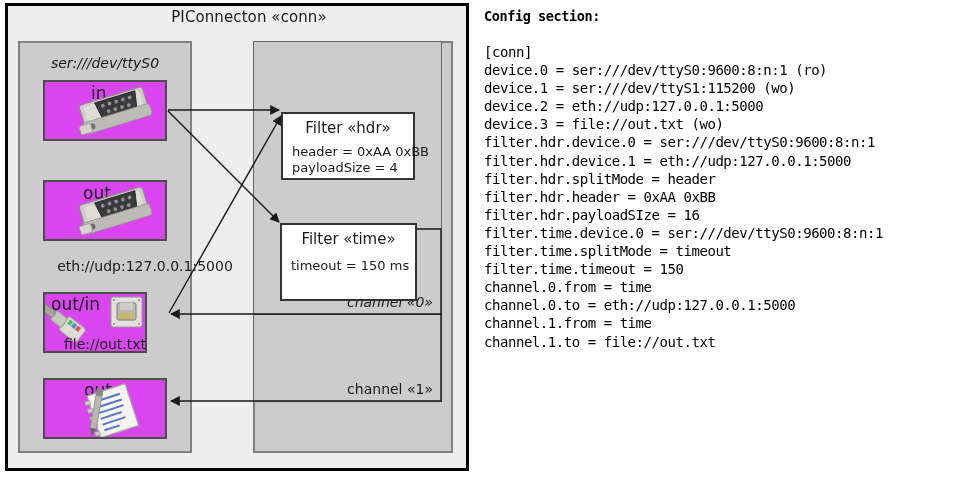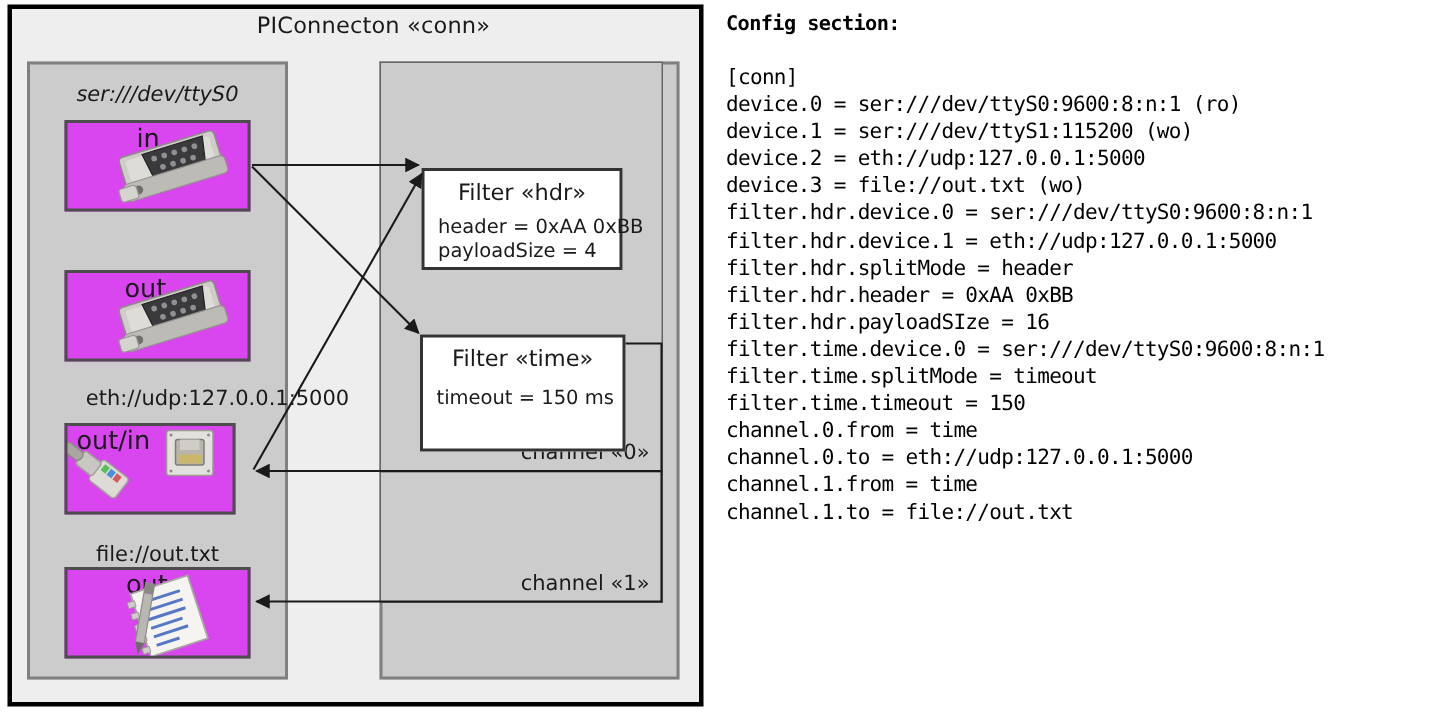--- a/index.html
+++ b/index.html
@@ -211,21 +211,21 @@
             <circle cx="48" cy="20" r="1.9"></circle>
         </g>
         <rect x="-2" y="24" width="70" height="12" rx="3" fill="#bdbbb6" stroke="#96948f" stroke-width="0.8"></rect>
         <circle cx="7" cy="30" r="3" fill="#6f6e6b"></circle>
         <rect x="-6" y="26" width="12" height="9" rx="2" fill="#d6d4cf" stroke="#9a9894" stroke-width="0.8"></rect>
       </g>
     </svg>
   </div>
 
   <div class="device-caption" style="left:12px; top:258px; width:186px;margin-left:40px;">eth://udp:127.0.0.1:5000</div>
-  <div class="device-card" style="left:43px; top:282px; width:114px; height:61px;">
+  <div class="device-card" style="left:43px; top:292px; width:104px; height:61px;">
     <div class="device-dir" style="left:6px; top:0px;">out/in</div>
     <svg class="icon-svg" width="124" height="61" viewBox="0 0 124 61">
       <rect x="66" y="3" width="31" height="30" rx="2" fill="#e3e1dd" stroke="#9b9995" stroke-width="1"></rect>
       <rect x="72" y="9" width="19" height="17" rx="1.5" fill="#b8b5ae" stroke="#7e7c77" stroke-width="1"></rect>
       <rect x="75" y="9" width="13" height="7" fill="#cfcdc6"></rect>
       <rect x="74" y="19" width="15" height="6" fill="#cbb76a"></rect>
       <g fill="#8c8a85">
         <circle cx="69" cy="6" r="1"></circle>
           <circle cx="94" cy="6" r="1"></circle>
         <circle cx="69" cy="30" r="1"></circle>
@@ -236,21 +236,21 @@
         <rect x="3" y="2" width="4" height="5" fill="#56c05a"></rect>
         <rect x="8" y="2" width="4" height="5" fill="#4a8fd8"></rect>
         <rect x="13" y="2" width="4" height="5" fill="#d85a5a"></rect>
         <rect x="-13" y="3" width="14" height="11" rx="2" fill="#c9c7c2" stroke="#a2a09b" stroke-width="1"></rect>
         <rect x="-26" y="5" width="14" height="7" rx="3" fill="#a9a7a2" stroke="#8d8b86" stroke-width="1"></rect>
         <rect x="-38" y="6" width="13" height="5" rx="2.5" fill="#bfbdb8"></rect>
       </g>
     </svg>
   </div>
 
-  <div class="device-caption" style="left:18px; top:362px; width:174px;">file://out.txt</div>
+  <div class="device-caption" style="left:18px; top:336px; width:174px;">file://out.txt</div>
   <div class="device-card" style="left:43px; top:378px; width:124px; height:61px;">
     <div class="device-dir" style="left:39px; top:0px;">out</div>
     <svg class="icon-svg" width="124" height="61" viewBox="0 0 124 61">
       <g transform="translate(42,16) rotate(-18)">
         <rect x="0" y="0" width="40" height="44" fill="#f5f4f1" stroke="#a8a6a1" stroke-width="1.2"></rect>
         <g stroke="#5577c4" stroke-width="2">
           <line x1="6" y1="8" x2="32" y2="8"></line>
             <line x1="6" y1="14" x2="32" y2="14"></line>
           <line x1="6" y1="20" x2="32" y2="20"></line>
             <line x1="6" y1="26" x2="28" y2="26"></line>
@@ -273,21 +273,21 @@
     </svg>
   </div>
 
   <div class="panel" id="filters-panel">
     <div class="panel-title">filters</div>
   </div>
 
   <div class="channel-region" style="left:253px; top:41px; width:189px; height:274px;"></div>
   <div class="channel-region" style="left:253px; top:314px; width:189px; height:88px;"></div>
 
-  <div class="channel-label" style="left:253px; top:294px; width:180px;">channel «0»</div>
+  <div class="channel-label" style="left:253px; top:294px; width:180px;font-style:italic;">channel «0»</div>
   <div class="channel-label" style="left:253px; top:381px; width:180px;">channel «1»</div>
 
   <div class="filter-box" style="left:281px; top:80px; width:134px; height:68px;">
     <div class="filter-title">Filter «hdr»</div>
     <div class="filter-prop" style="top:30px;">header = 0xAA 0xBB</div>
     <div class="filter-prop" style="top:46px;">payloadSize = 4</div>
   </div>
 
   <div class="filter-box" style="left:280px; top:191px; width:137px; height:78px;">
     <div class="filter-title">Filter «time»</div>

